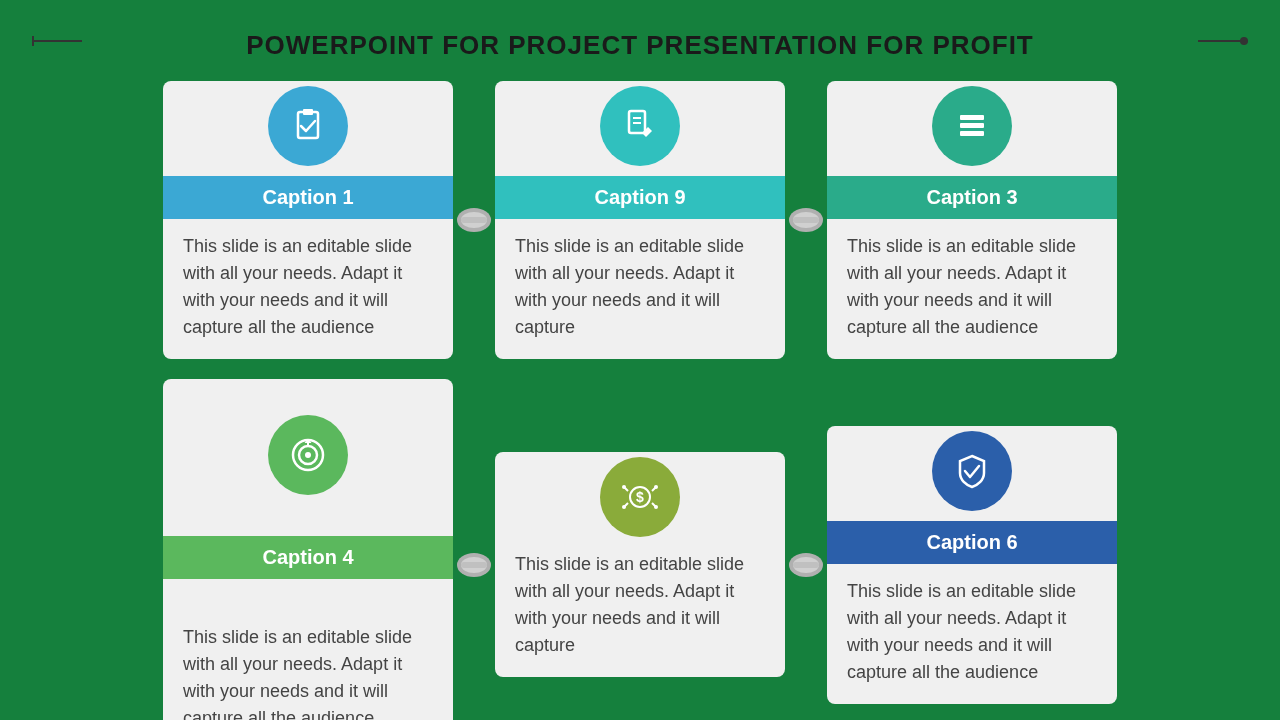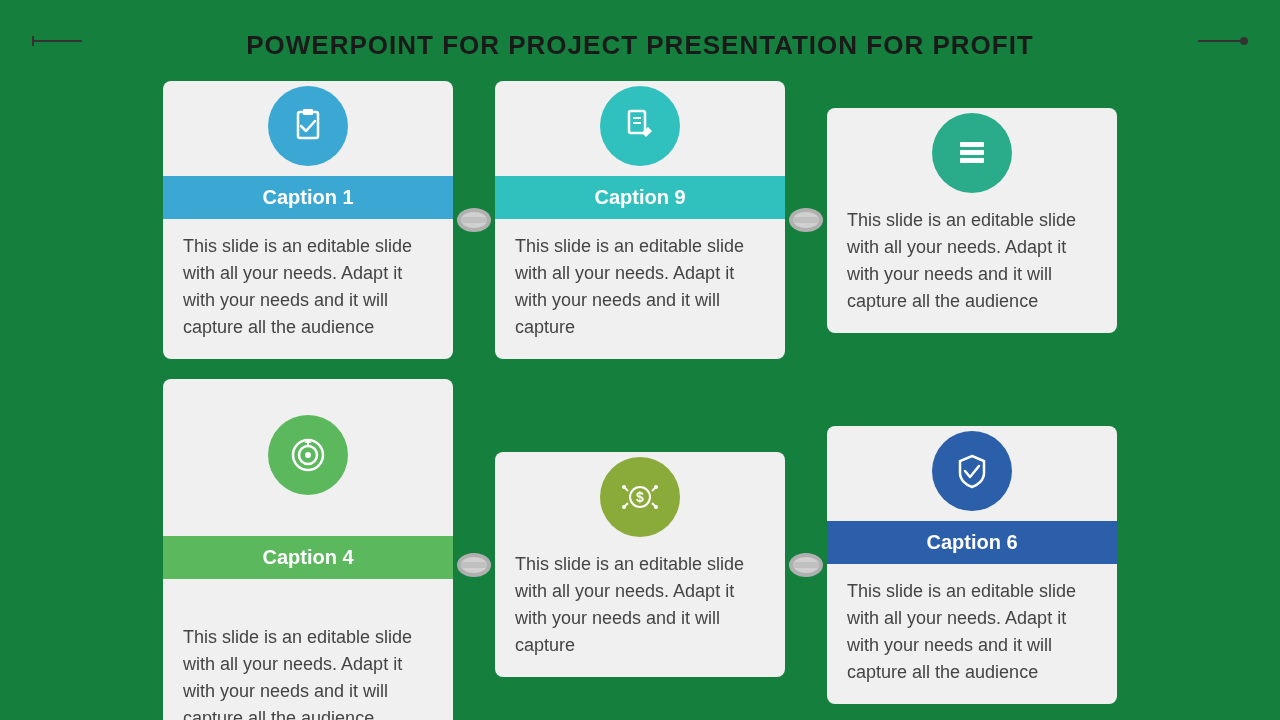--- a/index.html
+++ b/index.html
@@ -207,20 +207,23 @@
 
       <div class="card" style="width:290px;">
         <div class="card-top-space"></div>
         <div class="icon-bubble" style="background:#2aab8a; width:80px; height:80px; border-radius:50%; display:flex; align-items:center; justify-content:center; margin-top:-40px; position:relative; z-index:2;">
           <svg viewBox="0 0 40 40" fill="white">
             <rect x="8" y="9" width="24" height="5" rx="1" fill="white"></rect>
             <rect x="8" y="17" width="24" height="5" rx="1" fill="white"></rect>
             <rect x="8" y="25" width="24" height="5" rx="1" fill="white"></rect>
           </svg>
         </div>
+        <div class="caption-bar" style="background:#2aab8a; width:100%; padding:10px 0; text-align:center; margin-top:10px;">
+          <span style="font-size:20px; font-weight:700; color:#fff;">Caption 3</span>
+        </div>
         <div class="card-body">This slide is an editable slide with all your needs. Adapt it with your needs and it will capture all the audience</div>
       </div>
 
     </div>
 
     <div class="cards-row">
 
       <div class="card" style="width:290px;gap:31px;">
         <div class="card-top-space"></div>
         <div class="icon-bubble" style="background:#5bb85d; width:80px; height:80px; border-radius:50%; display:flex; align-items:center; justify-content:center; margin-top:-40px; position:relative; z-index:2;">

